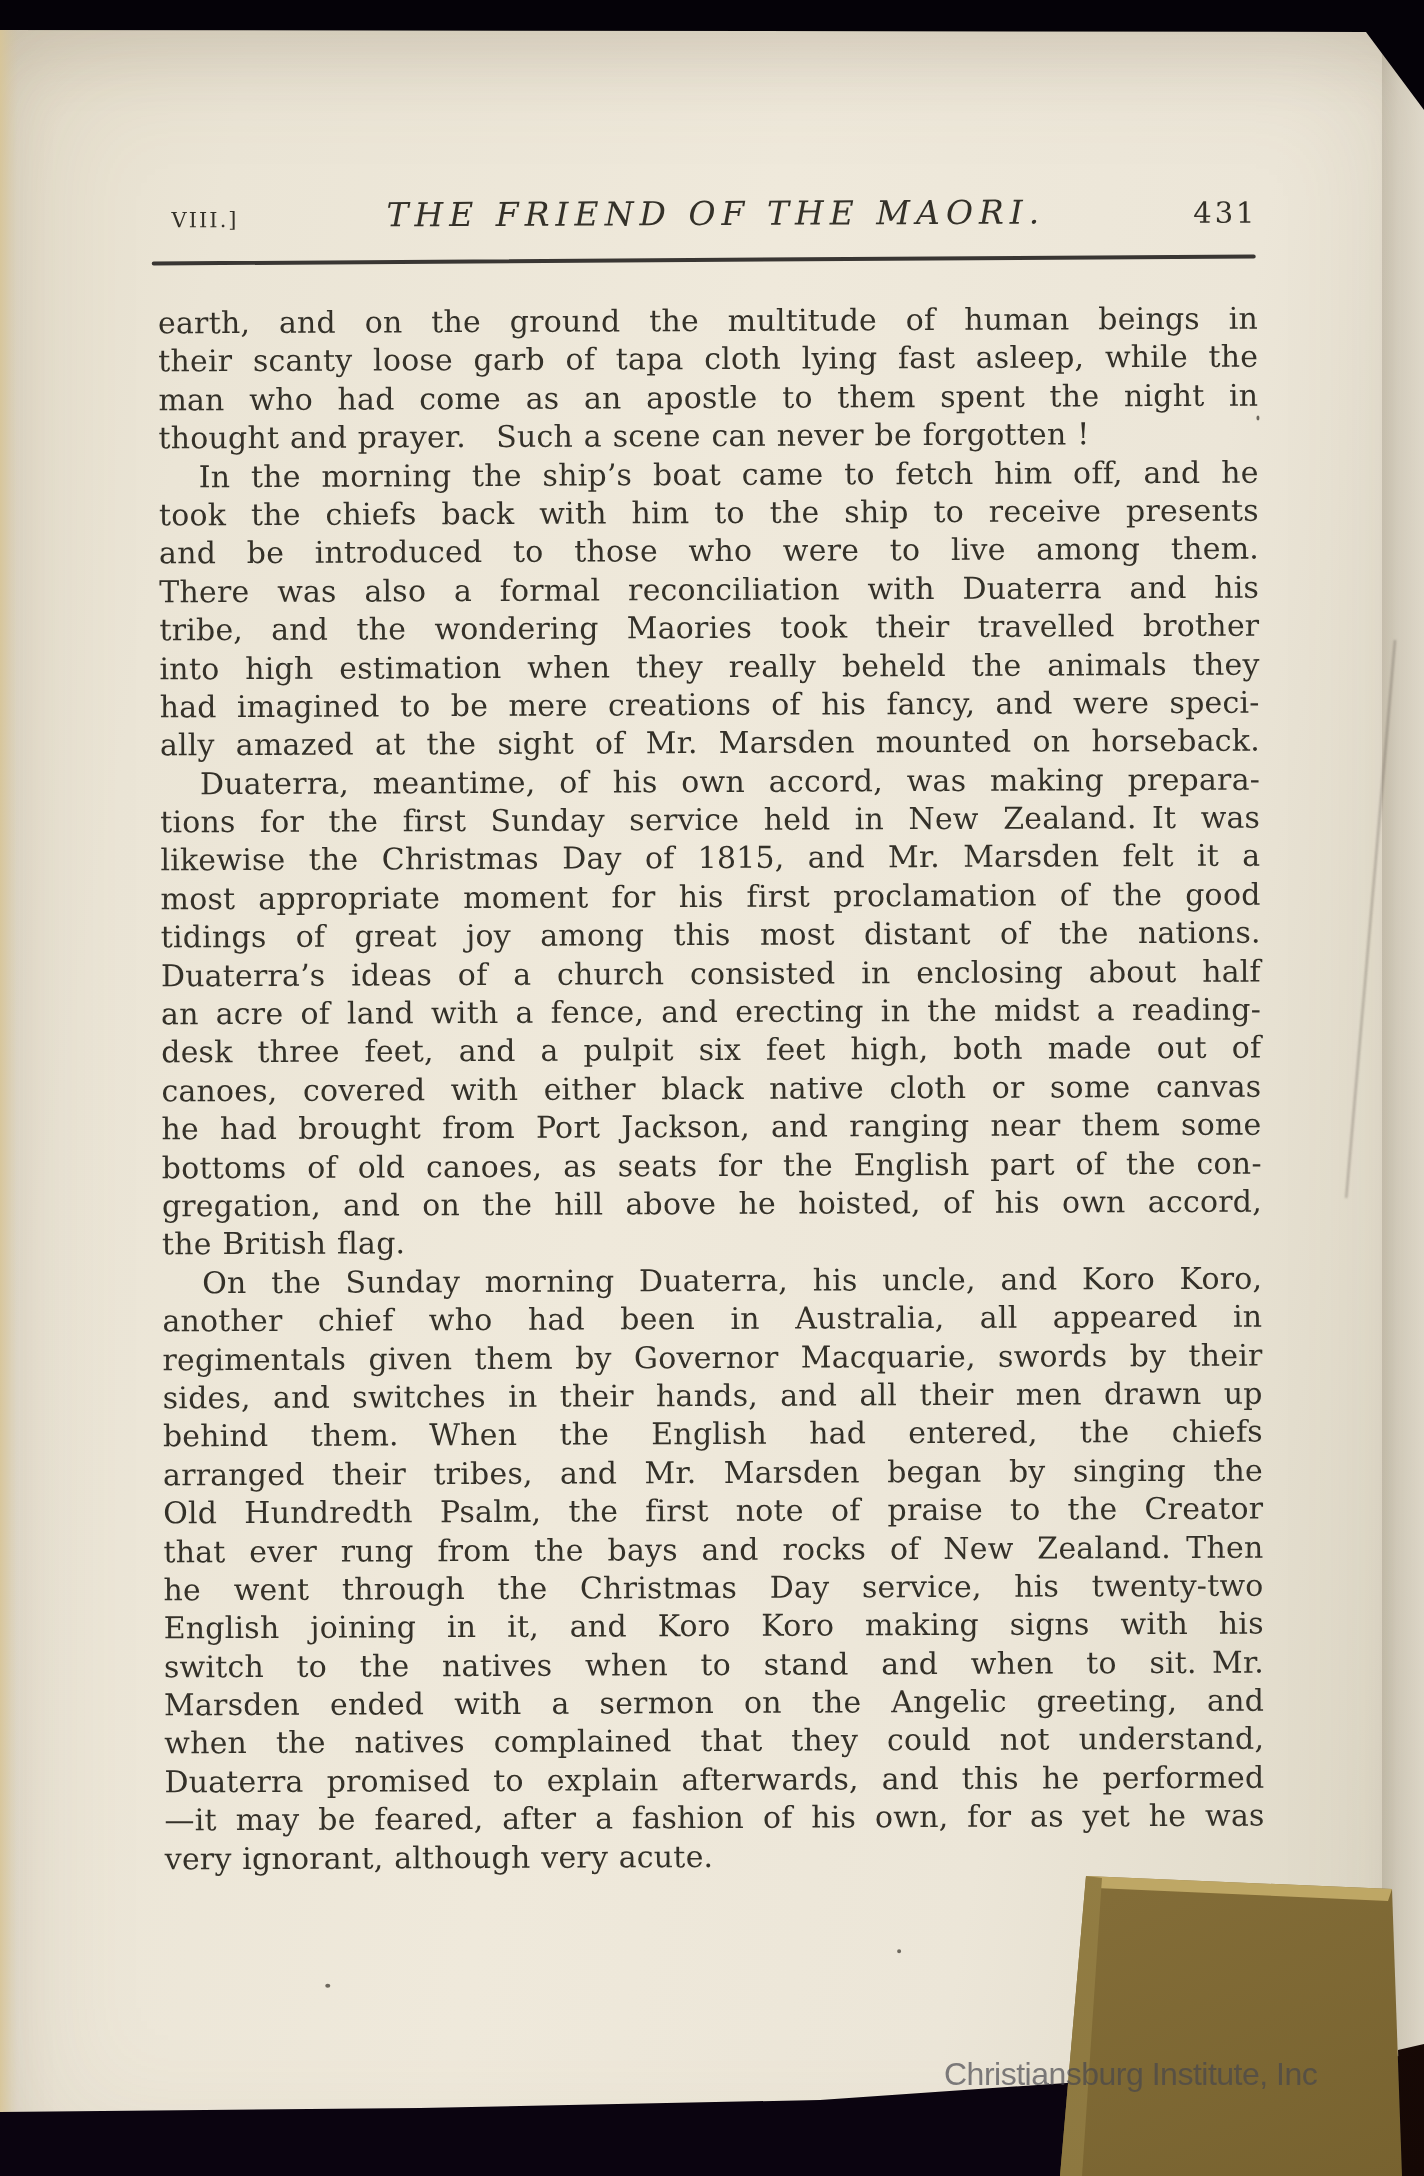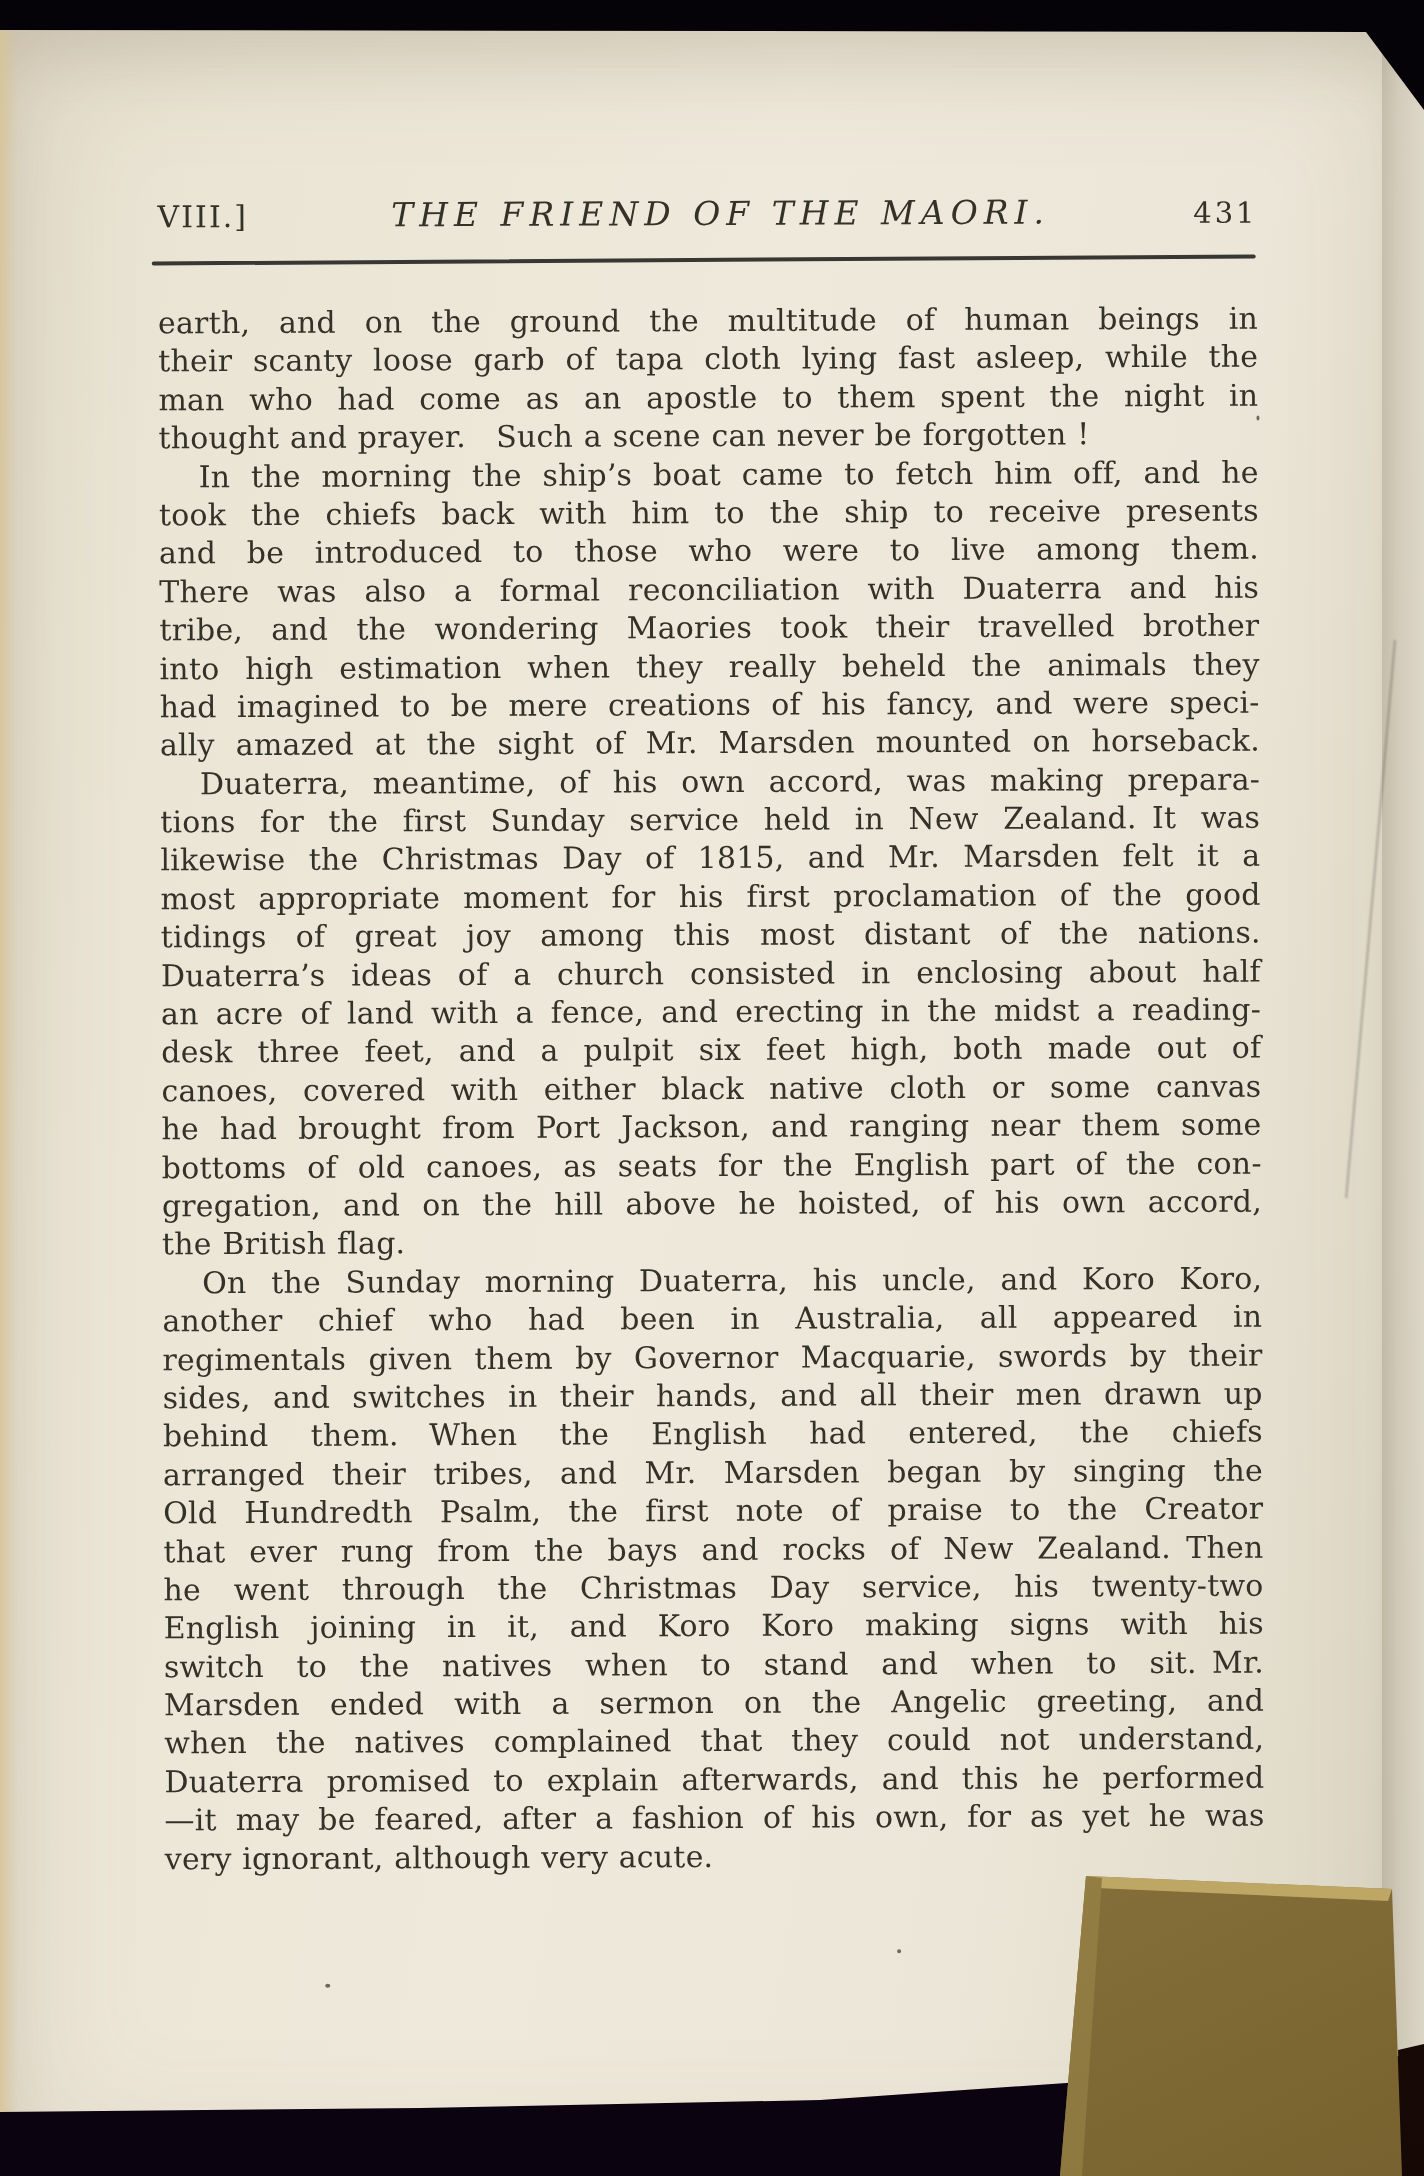--- a/index.html
+++ b/index.html
@@ -39,21 +39,21 @@
         background:linear-gradient(180deg,#c2aa66,#9c8648 60%,#8d7840);}
   
   .watermark{position:absolute;left:944px;top:2056px;width:440px;z-index:6;
         font-family:"Liberation Sans", sans-serif;font-size:32px;letter-spacing:-.5px;
         color:var(--wm);white-space:nowrap;}
   
   .sheet-content{position:absolute;left:0;top:0;width:1424px;height:2176px;z-index:3;
         transform:rotate(-.25deg);transform-origin:700px 320px;color:var(--ink);}
   .header-row{position:absolute;left:158px;top:194px;width:1100px;display:flex;
         justify-content:space-between;align-items:baseline;}
-  .chapter{font-size:30px;letter-spacing:2px;}
+  .chapter{font-size:21px;letter-spacing:2px;margin-left:14px;}
   .running-title{font-style:italic;font-size:33px;letter-spacing:6px;}
   .page-number{font-size:29px;letter-spacing:3px;}
   .rule{position:absolute;left:152px;top:258px;width:1104px;height:4px;background:#393633;
         border-radius:2px;transform:rotate(-.12deg);}
   .text-block{position:absolute;left:158px;top:302px;width:1100px;font-size:30px;
         line-height:38.4px;letter-spacing:.2px;word-spacing:1px;}
   .line{height:38.4px;white-space:normal;text-align:left;}
   .line.just{text-align:justify;text-align-last:justify;}
   .line.indent{text-indent:40px;}
   .speck{position:absolute;border-radius:50%;background:#6d685e;z-index:3;}
@@ -123,13 +123,14 @@
   </div>
 
   <div class="top-band"></div>
   <div class="bottom-band"></div>
   <div class="corner-maroon"></div>
 
   <div class="gold-base"></div>
   <div class="gold-top-bevel"></div>
   <div class="gold-left-bevel"></div>
 
+  <div class="watermark">Christiansburg Institute, Inc</div>
 </div>
 
 </body></html>

